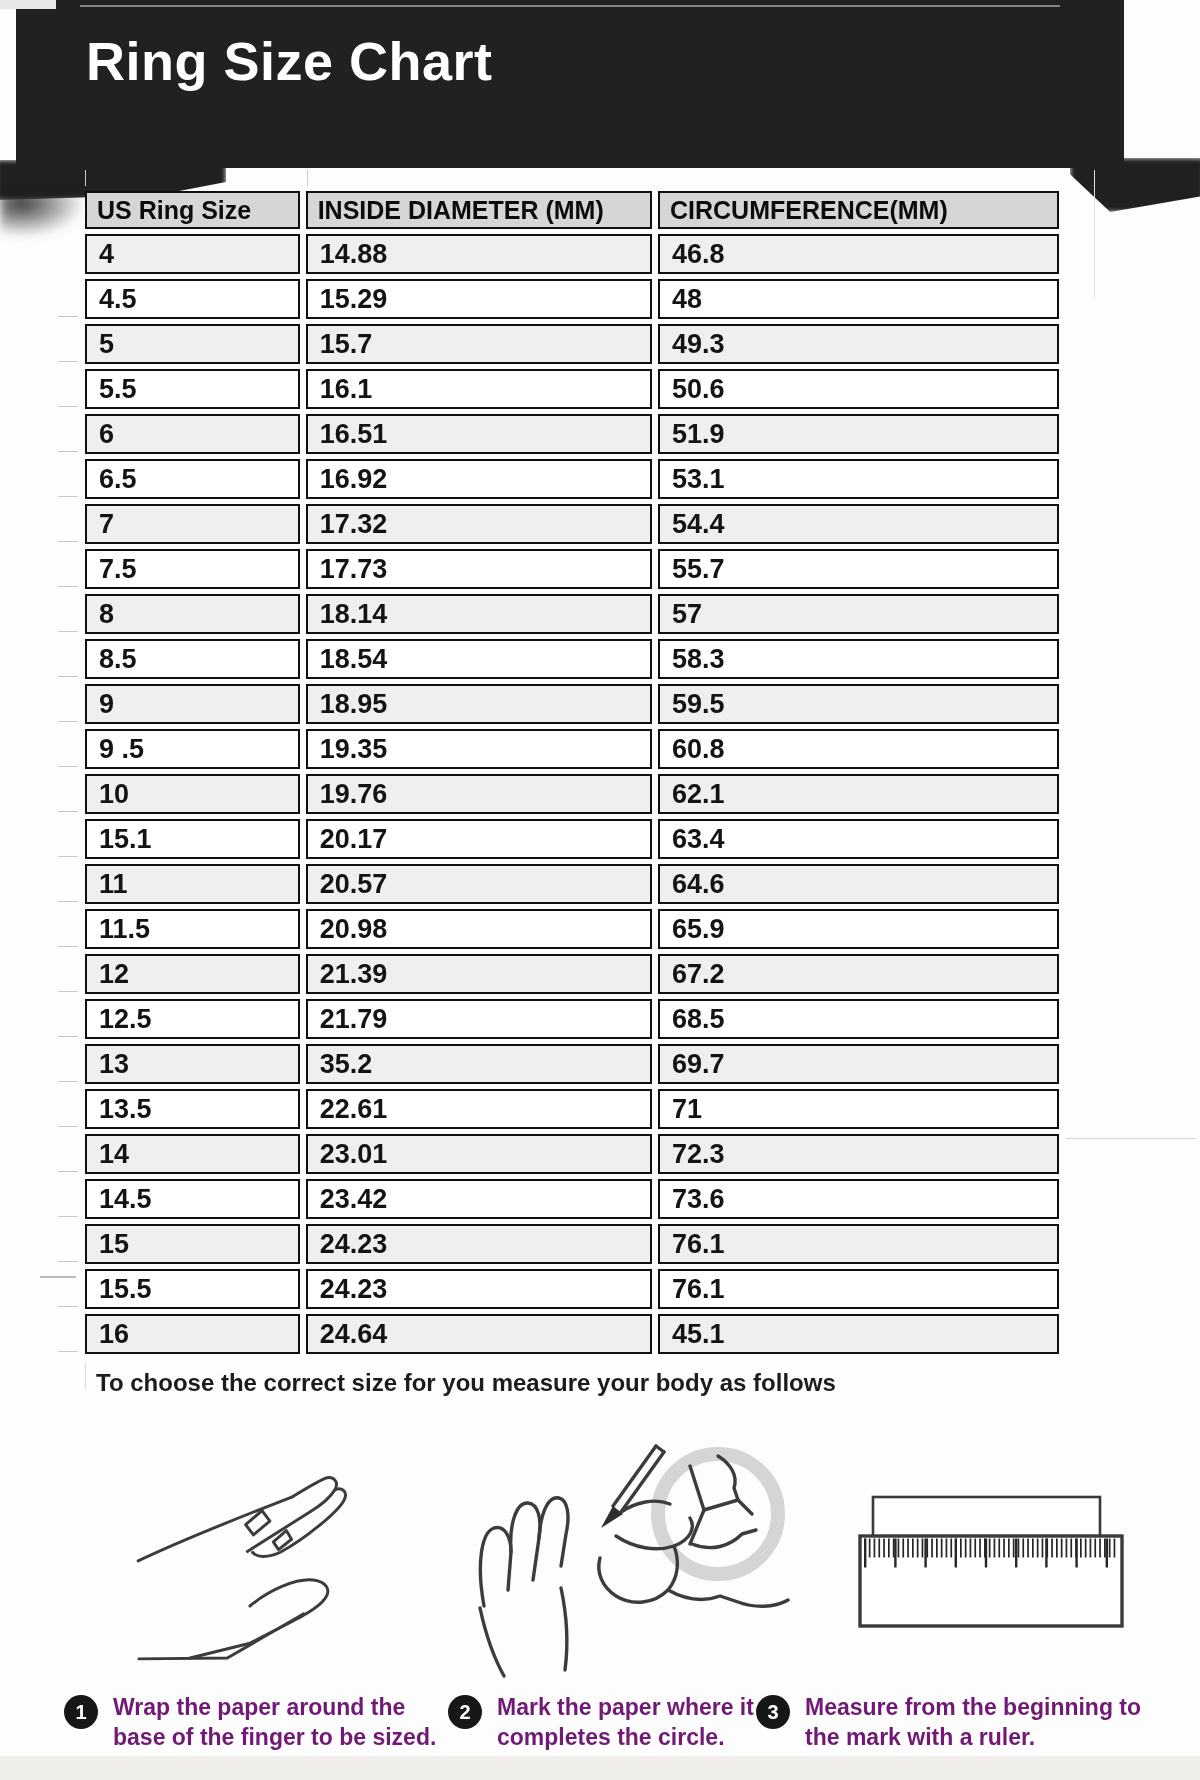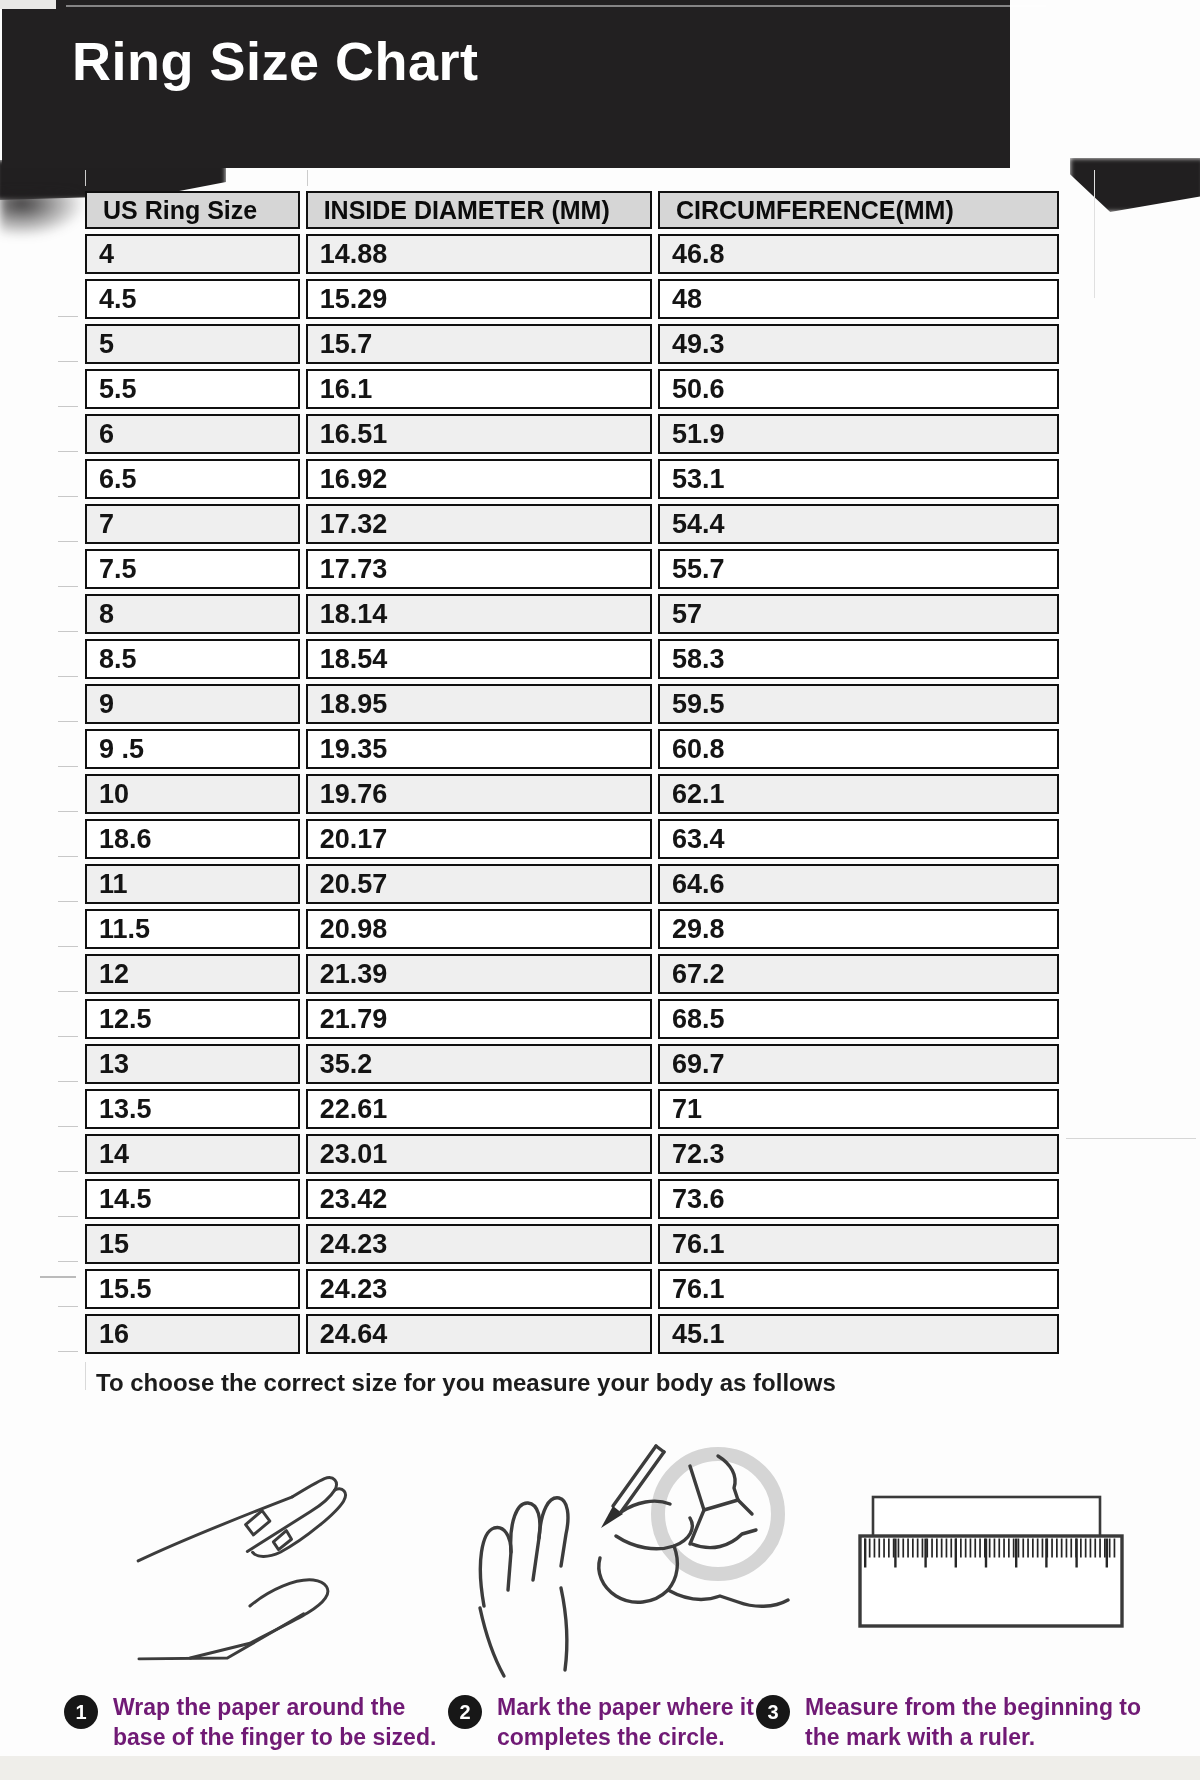--- a/index.html
+++ b/index.html
@@ -4,21 +4,21 @@
 <style>
   html,body{margin:0;padding:0;}
   body{
     width:1200px;height:1780px;position:relative;overflow:hidden;
     background:#ffffff;
     font-family:"Liberation Sans",sans-serif;
   }
   .page{position:absolute;inset:0;background:#fdfdfd;}
 
   
-  .banner{position:absolute;left:2px;top:0;width:1008px;height:168px;background:#222021;z-index:2;}
+  .banner{position:absolute;left:16px;top:0;width:1108px;height:168px;background:#222021;z-index:2;}
   .banner-topline{position:absolute;left:64px;top:5px;width:980px;height:2px;background:rgba(255,255,255,.45);}
   .corner-notch{position:absolute;left:0;top:0;width:56px;height:9px;background:#e9e8e6;z-index:3;}
   .banner-title{position:absolute;left:70px;top:30px;font-size:54px;font-weight:800;color:#ffffff;letter-spacing:.5px;}
   .banner-subtitle{position:absolute;left:73px;top:112px;font-size:23px;font-weight:500;color:#e4e4e4;}
   .fold{position:absolute;background:#211f20;filter:blur(2.5px);z-index:1;}
   .fold-left{left:-4px;top:160px;width:230px;height:40px;
     clip-path:polygon(0 0,100% 0,100% 55%,70% 88%,0 100%);}
   .fold-right{right:-4px;top:158px;width:134px;height:54px;
     clip-path:polygon(0 0,100% 0,100% 70%,30% 100%,0 30%);}
   .fold-smudge{position:absolute;left:0;top:192px;width:86px;height:46px;z-index:1;
@@ -32,21 +32,21 @@
 
   
   table.ring-table{
     position:absolute;left:79px;top:186px;width:986px;z-index:2;
     border-collapse:separate;border-spacing:6px 5px;table-layout:fixed;
   }
   .ring-table th,.ring-table td{
     border:2px solid #101010;overflow:hidden;white-space:nowrap;
   }
   .ring-table th{
-    background:#d6d6d6;height:34px;padding:0 0 0 16px;text-align:left;
+    background:#d6d6d6;height:34px;padding:0 0 0 10px;text-align:left;
     font-size:25px;font-weight:700;color:#0c0c0c;
   }
   .ring-table td{
     height:36px;padding:0 0 0 12px;text-align:left;
     font-size:27px;font-weight:700;color:#141414;background:#ffffff;
   }
   .ring-table tr.row-shaded td{background:#efefef;}
 
   
   .intro{position:absolute;left:96px;top:1369px;font-size:24px;font-weight:700;color:#1c1c1c;z-index:2;}
@@ -167,33 +167,33 @@
           <td>9 .5</td>
           <td>19.35</td>
           <td>60.8</td>
         </tr>
         <tr class="row-shaded">
           <td>10</td>
           <td>19.76</td>
           <td>62.1</td>
         </tr>
         <tr class="row-plain">
-          <td>18.6</td>
+          <td>15.1</td>
           <td>20.17</td>
           <td>63.4</td>
         </tr>
         <tr class="row-shaded">
           <td>11</td>
           <td>20.57</td>
           <td>64.6</td>
         </tr>
         <tr class="row-plain">
           <td>11.5</td>
           <td>20.98</td>
-          <td>29.8</td>
+          <td>65.9</td>
         </tr>
         <tr class="row-shaded">
           <td>12</td>
           <td>21.39</td>
           <td>67.2</td>
         </tr>
         <tr class="row-plain">
           <td>12.5</td>
           <td>21.79</td>
           <td>68.5</td>

